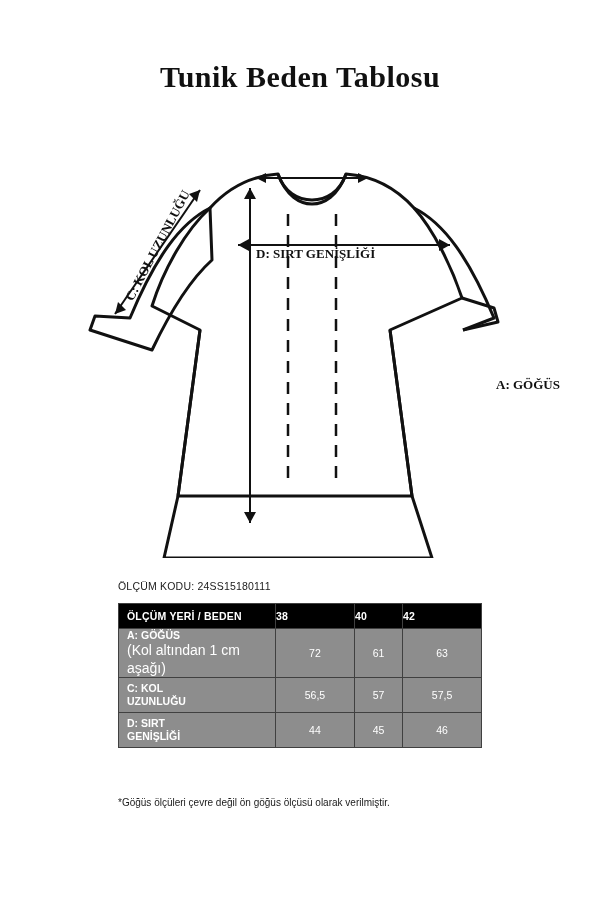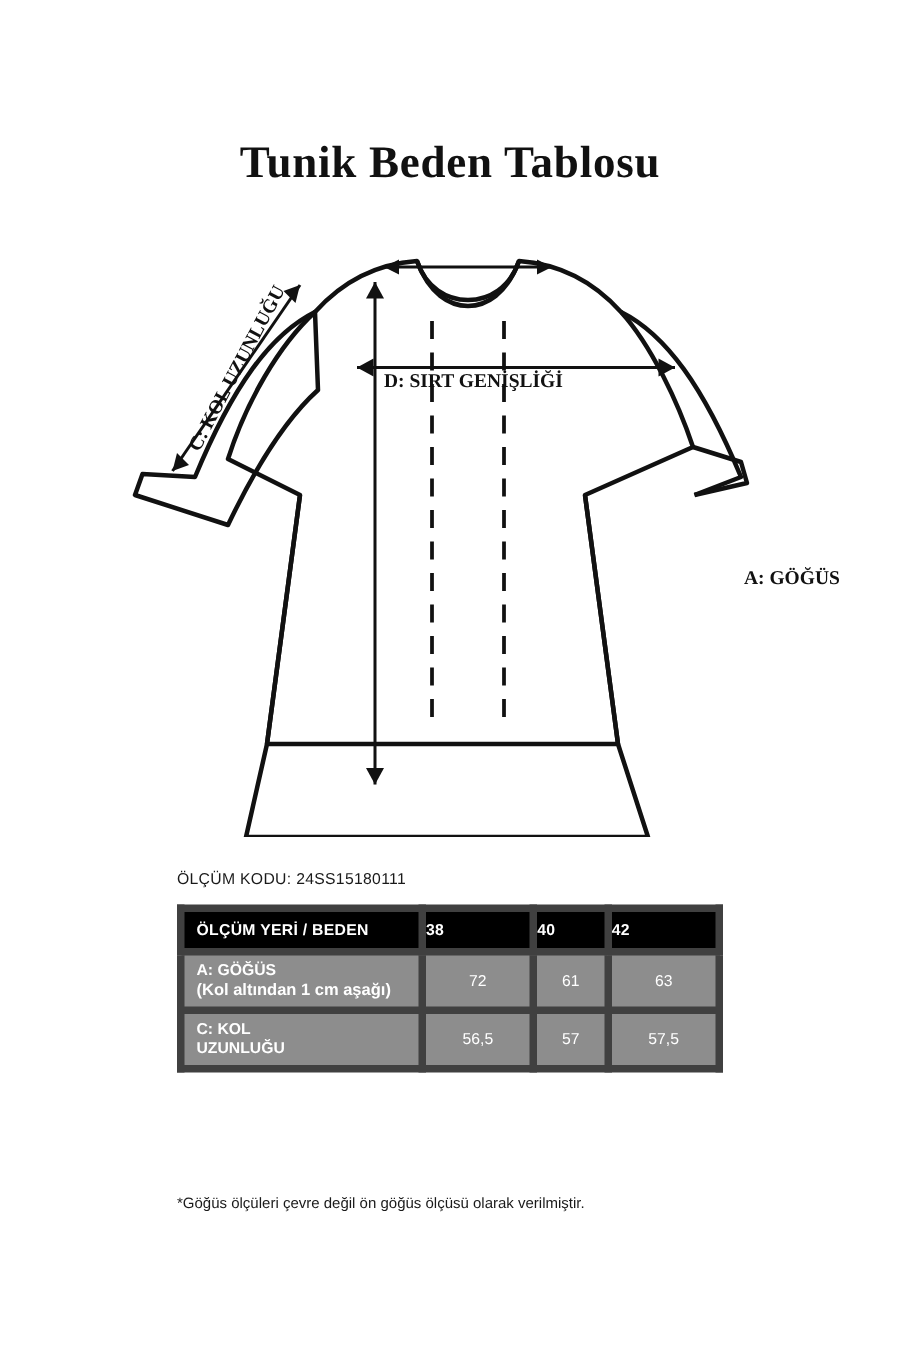--- a/index.html
+++ b/index.html
@@ -25,21 +25,20 @@
     position: absolute;
     top: 60px;
     left: 0;
     width: 600px;
     text-align: center;
     font-family: "Liberation Serif", serif;
     font-weight: bold;
     font-size: 30px;
     letter-spacing: 0.5px;
     color: #111111;
-    margin-top: 32px;
   }
   .diagram {
     position: absolute;
     top: 118px;
     left: 60px;
     width: 480px;
     height: 440px;
   }
   .diagram svg {
     display: block;
@@ -75,21 +74,21 @@
   table.size-table {
     position: absolute;
     top: 603px;
     left: 118px;
     width: 364px;
     border-collapse: collapse;
     font-size: 10px;
   }
   table.size-table th,
   table.size-table td {
-    border: 5px solid #404040;
+    border: 1px solid #404040;
     padding: 0;
   }
   table.size-table thead th {
     background: #000000;
     color: #ffffff;
     font-weight: bold;
     font-size: 10.5px;
     height: 24px;
     text-align: left;
     letter-spacing: 0.2px;
@@ -106,22 +105,22 @@
     text-align: center;
     font-size: 10.5px;
   }
   table.size-table tbody td.rowhead {
     text-align: left;
     padding-left: 8px;
     line-height: 1.25;
     font-weight: bold;
   }
   table.size-table tbody td.rowhead .sub {
-    font-weight: bold;
-    font-size: 11px;
+    font-weight: normal;
+    font-size: 14px;
   }
   .notes {
     position: absolute;
     top: 795px;
     left: 118px;
     width: 400px;
     font-size: 10px;
     line-height: 1.65;
     color: #1a1a1a;
   }
@@ -207,20 +206,29 @@
       </tr>
       <tr>
         <td class="rowhead">
           <span style="white-space:pre-line">C: KOL
 UZUNLUĞU</span>
         </td>
         <td>56,5</td>
         <td>57</td>
         <td>57,5</td>
       </tr>
+      <tr>
+        <td class="rowhead">
+          <span style="white-space:pre-line">D: SIRT
+GENİŞLİĞİ</span>
+        </td>
+        <td>44</td>
+        <td>45</td>
+        <td>46</td>
+      </tr>
     </tbody>
   </table>
 
   <div class="notes">
     <div>*Göğüs ölçüleri çevre değil ön göğüs ölçüsü olarak verilmiştir.</div>
   </div>
 
 </div>
 
 </body></html>

